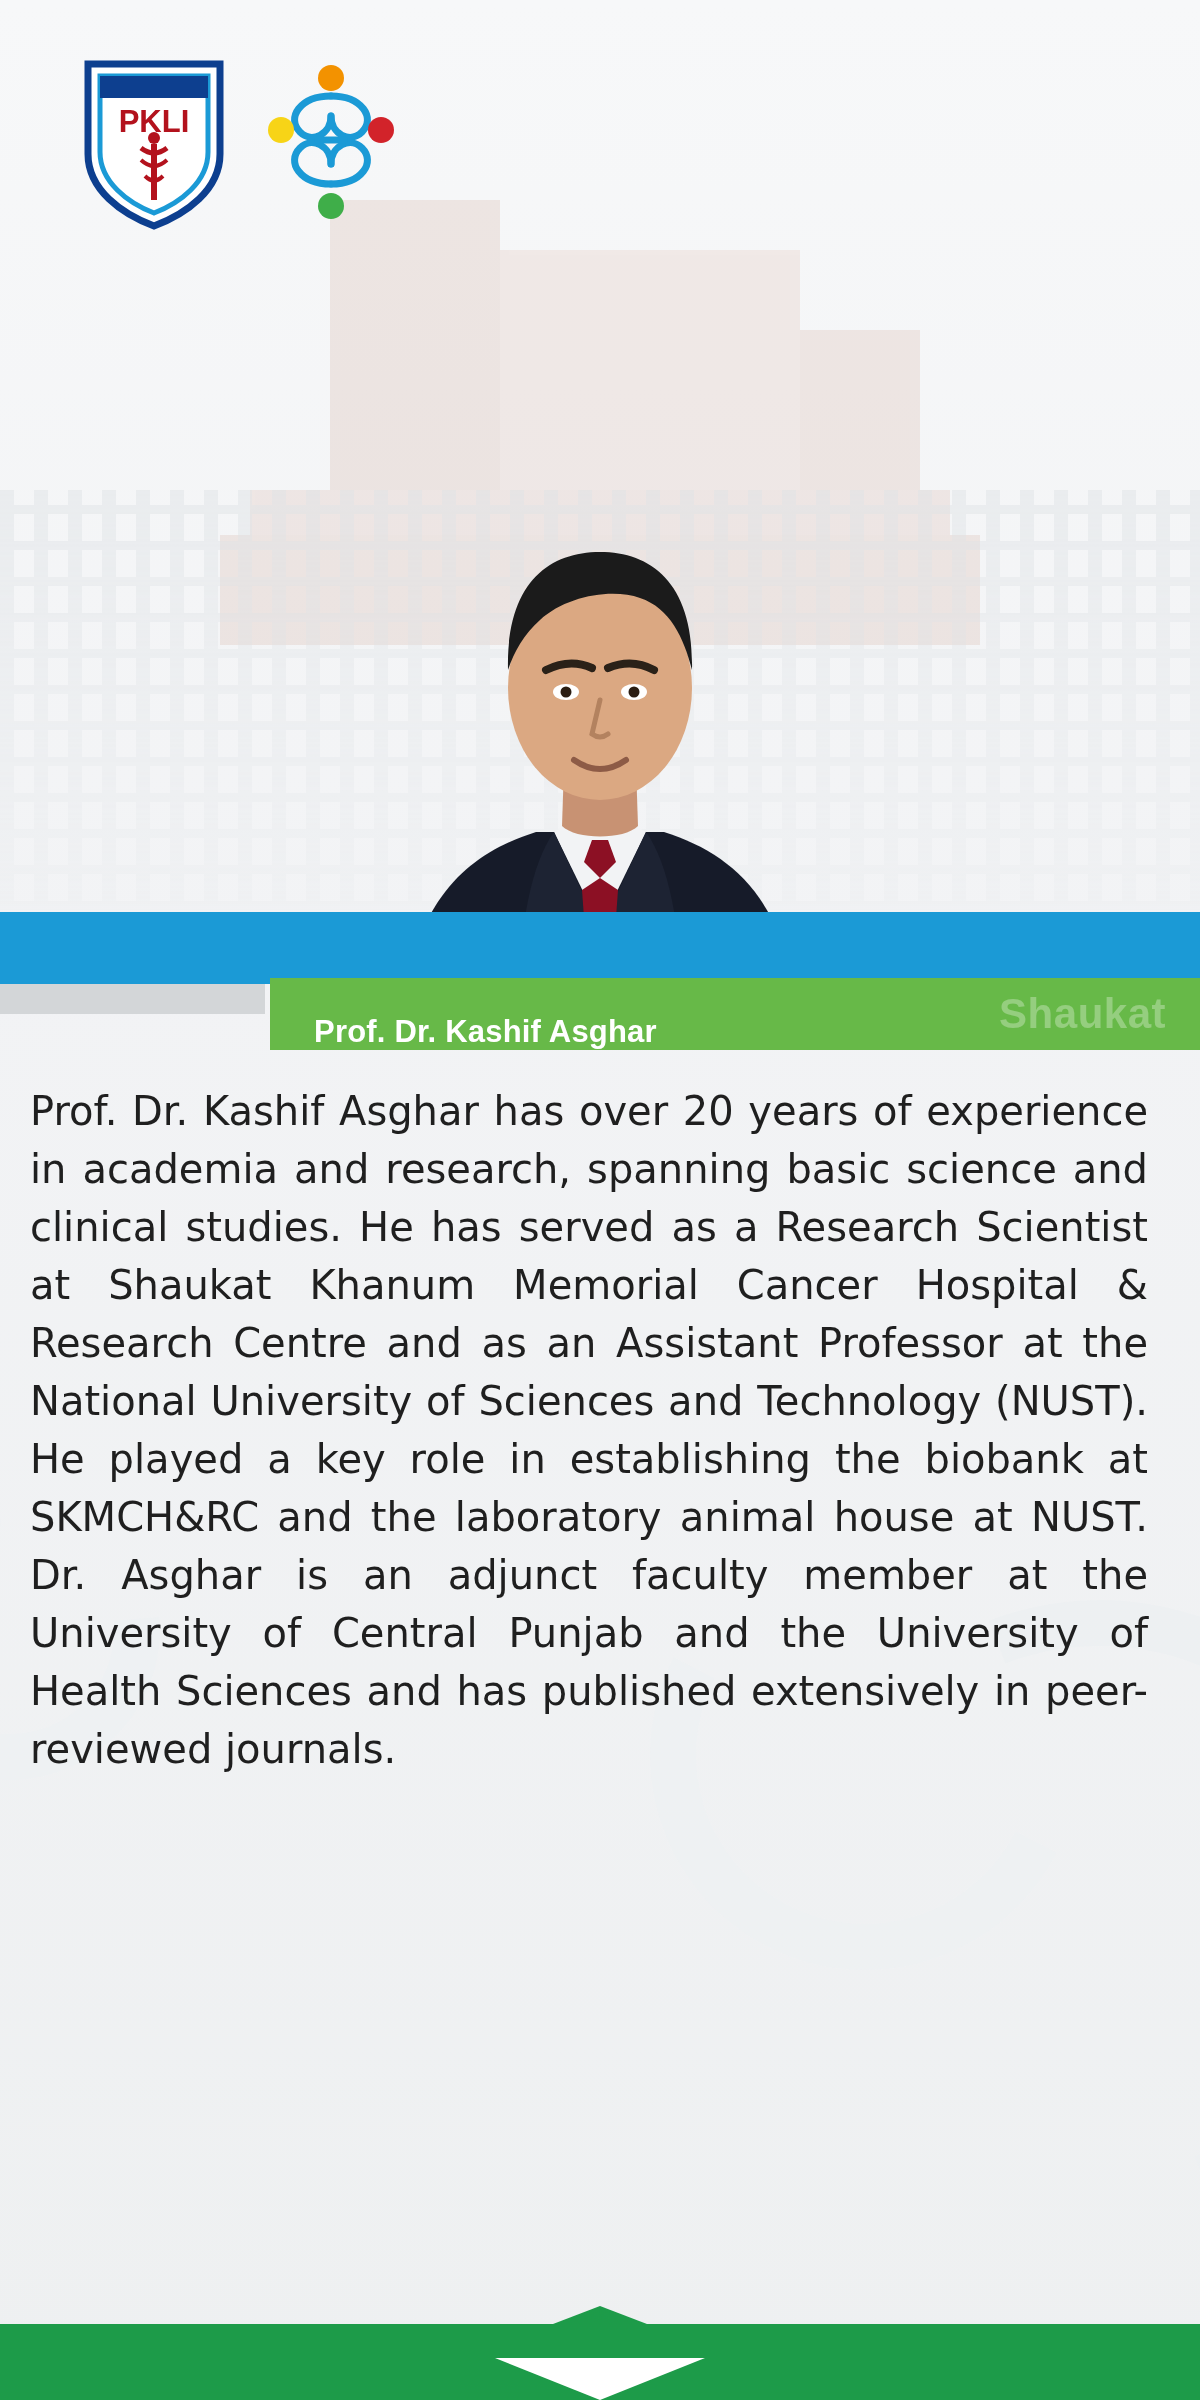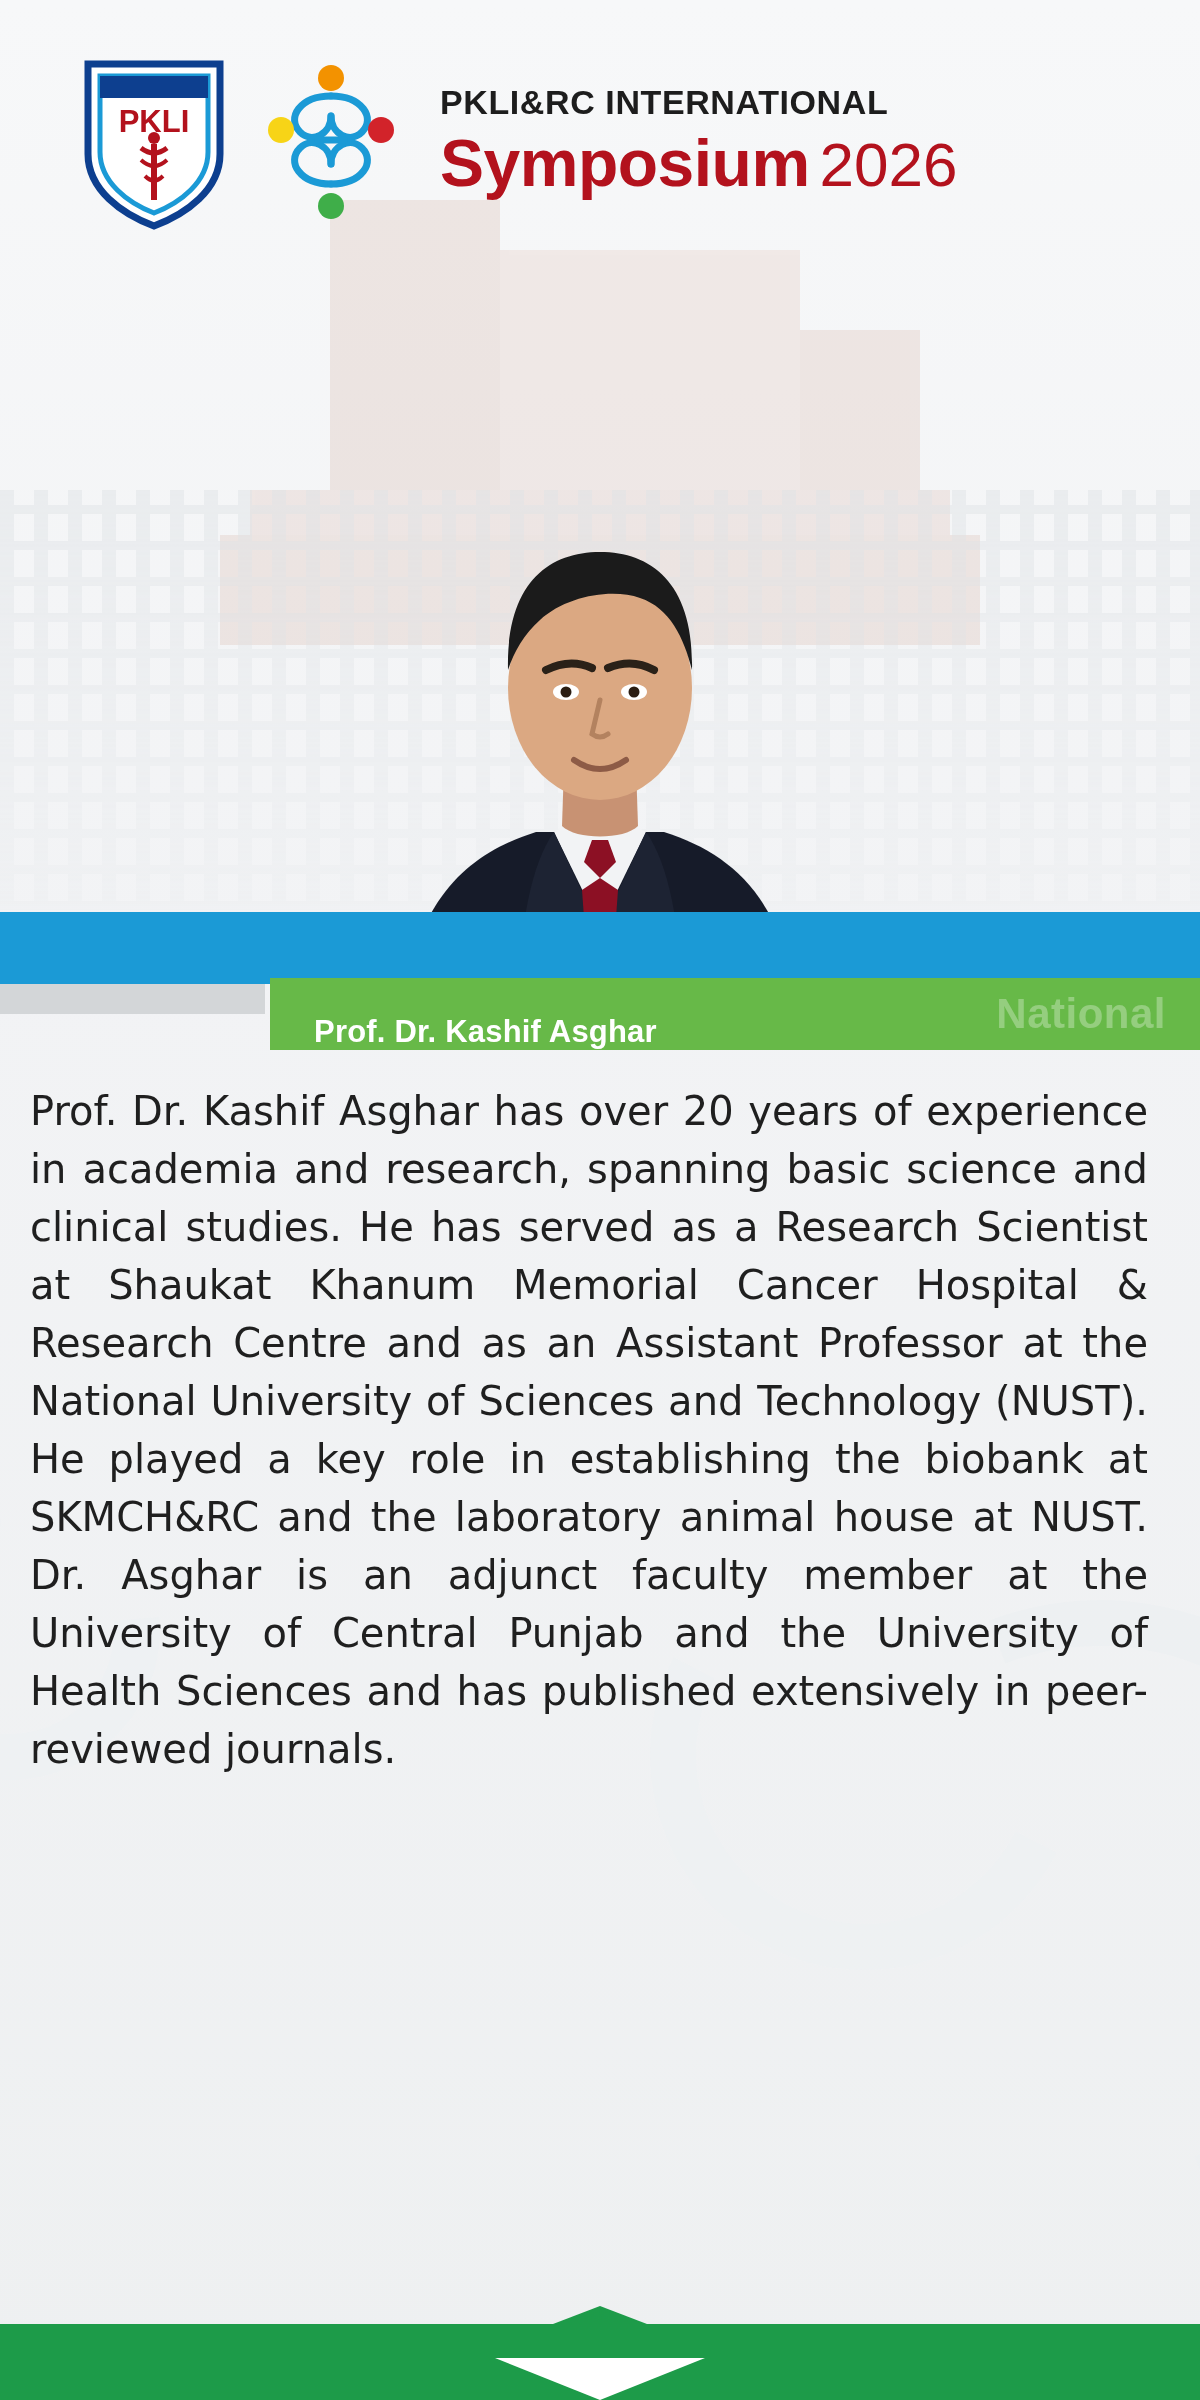--- a/index.html
+++ b/index.html
@@ -249,26 +249,20 @@
           <path d="M75 128 C106 128 120 106 106 92 C94 80 75 90 75 108"></path>
           <path d="M62 84 h26"></path>
         </g>
         <circle cx="75" cy="22" r="13" fill="#f39200"></circle>
         <circle cx="25" cy="74" r="13" fill="#f7d417"></circle>
         <circle cx="125" cy="74" r="13" fill="#d2232a"></circle>
         <circle cx="75" cy="150" r="13" fill="#3fae49"></circle>
       </svg>
     </div>
 
-    <div class="title-block">
-      <div class="title-top">PKLI&amp;RC INTERNATIONAL</div>
-      <div class="title-main">
-        <span class="sym">Symposium</span><span class="yr">2026</span>
-      </div>
-    </div>
   </div>
 
   <div class="hero">
 
     <div class="building">
       <div class="b-block b-tower"></div>
       <div class="b-block b-tower2"></div>
       <div class="b-block b-right"></div>
       <div class="b-block b-base"></div>
       <div class="b-block b-wing"></div>
@@ -310,21 +304,21 @@
         <path d="M150 596 C200 570 320 570 370 596 L364 624 C316 600 204 600 156 624 Z" fill="#1a2030"></path>
       </svg>
     </div>
   </div>
 
   <div class="blue-band"></div>
   <div class="grey-band"></div>
 
   <div class="name-bar">
     <span class="speaker-name">Prof. Dr. Kashif Asghar</span>
-    <span class="profile-word">National</span>
+    <span class="profile-word">Shaukat</span>
   </div>
 
   <div class="bio">Prof. Dr. Kashif Asghar has over 20 years of experience in academia and research, spanning basic science and clinical studies. He has served as a Research Scientist at Shaukat Khanum Memorial Cancer Hospital &amp; Research Centre and as an Assistant Professor at the National University of Sciences and Technology (NUST). He played a key role in establishing the biobank at SKMCH&amp;RC and the laboratory animal house at NUST. Dr. Asghar is an adjunct faculty member at the University of Central Punjab and the University of Health Sciences and has published extensively in peer-reviewed journals.</div>
 
   <div class="footer">
     <div class="notch"></div>
     <div class="green"></div>
     <div class="notch-mask"></div>
   </div>
 

